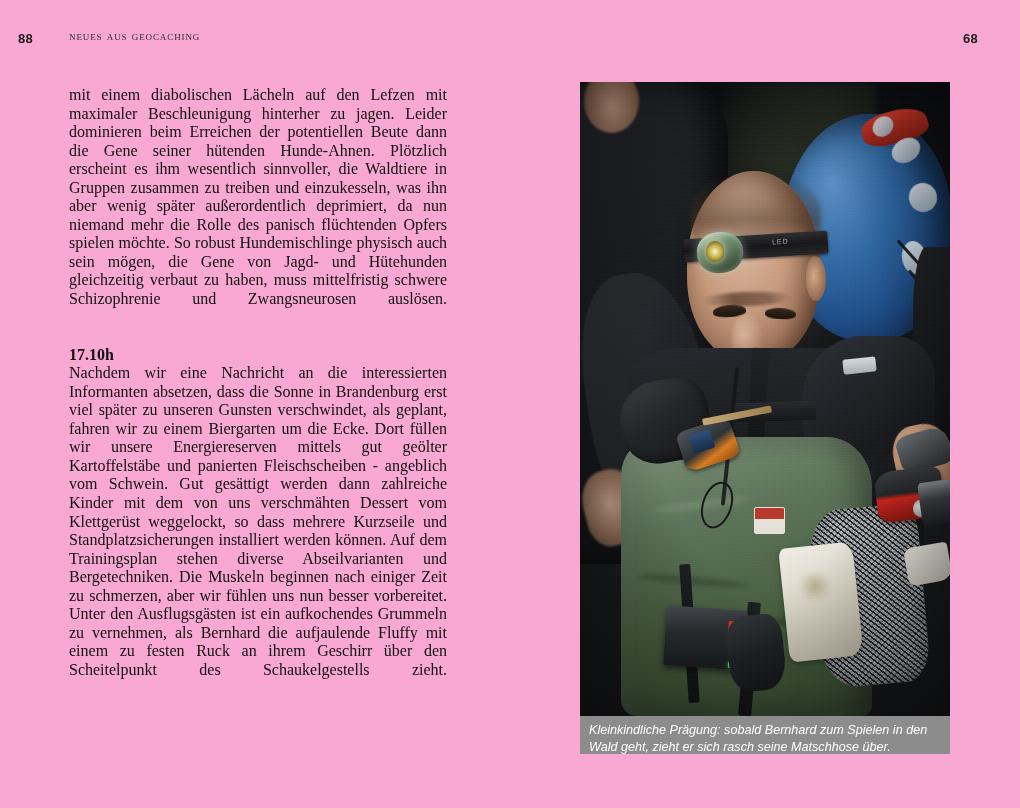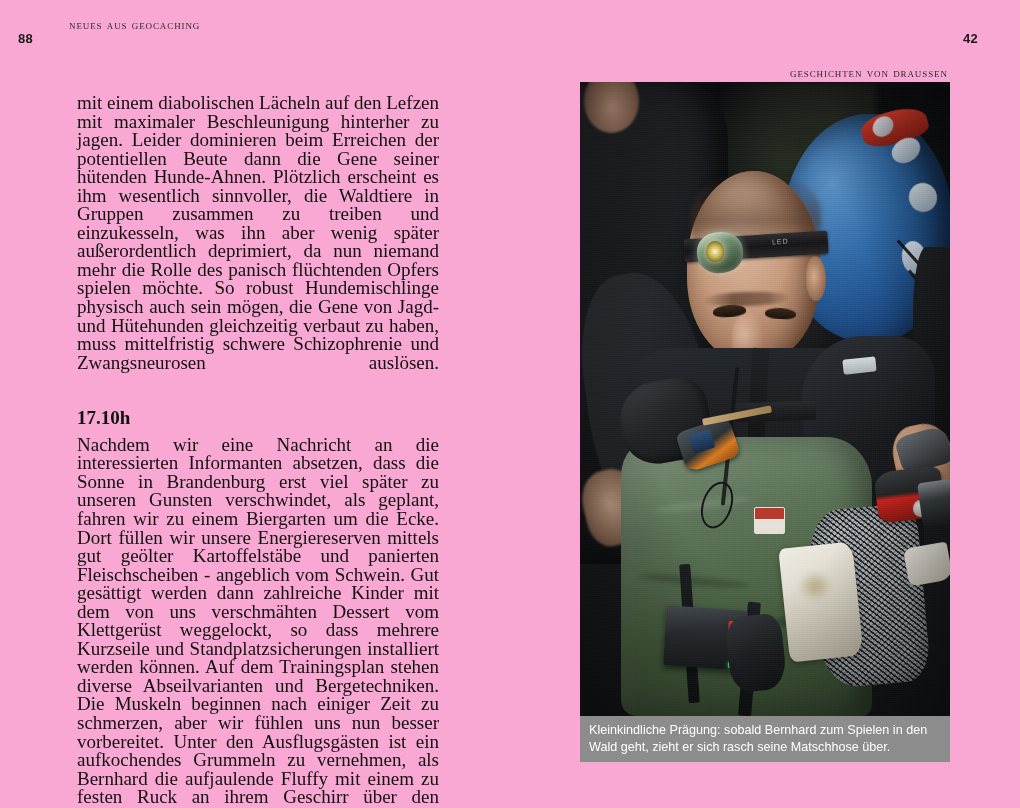--- a/index.html
+++ b/index.html
@@ -24,43 +24,43 @@
     font-weight: bold;
     font-size: 13px;
     color: #1a1a1a;
     letter-spacing: 0.2px;
   }
   .folio-left  { left: 18px; }
   .folio-right { left: 963px; }
 
   .runhead {
     position: absolute;
-    top: 17px;
+    top: 28px;
     font-family: "Liberation Serif", "DejaVu Serif", serif;
     font-size: 13.5px;
     color: #2b2b2b;
     font-variant: small-caps;
     text-transform: lowercase;
     letter-spacing: 0.9px;
     white-space: nowrap;
   }
   .runhead::first-letter { font-size: 13.5px; }
   .runhead-left  { left: 69px; }
   .runhead-right { left: 790px; margin-top: 48px; }
 
   
   .column {
     position: absolute;
     left: 69px;
     top: 86px;
     width: 378px;
   }
   .column p {
-    margin: 8px;
-    font-size: 19px;
+    margin: 0;
+    font-size: 16px;
     line-height: 18.55px;
     color: #111111;
     text-align: justify;
     text-justify: inter-word;
     hyphens: none;
   }
   .column p.body { text-align: justify; }
   .column p.body::after {
     content: "";
     display: inline-block;
@@ -478,43 +478,44 @@
     background: radial-gradient(ellipse at 50% 45%, rgba(0,0,0,0) 45%, rgba(0,0,0,0.45) 100%);
     pointer-events: none;
   }
 
   
   .caption {
     position: absolute;
     left: 580px;
     top: 716px;
     width: 370px;
-    height: 46px;
+    height: 38px;
     background: #8c8c8c;
     box-sizing: border-box;
     padding: 6px 9px 0 9px;
+    font-style: italic;
   }
   .caption-text {
     font-family: "Liberation Sans", "DejaVu Sans", sans-serif;
     font-size: 12.6px;
     line-height: 16.5px;
     color: #ffffff;
     margin: 0;
   }
 </style>
 </head>
 <body>
 
 <div class="page">
 
   <div class="folio folio-left">88</div>
   <div class="runhead runhead-left">Neues aus Geocaching</div>
 
   <div class="runhead runhead-right">Geschichten von draussen</div>
-  <div class="folio folio-right">42</div>
+  <div class="folio folio-right">68</div>
 
   <div class="column">
     <p class="body">mit einem diabolischen Lächeln auf den Lefzen mit maximaler Beschleunigung hinterher zu jagen. Leider dominieren beim Erreichen der potentiellen Beute dann die Gene seiner hütenden Hunde-Ahnen. Plötzlich erscheint es ihm wesentlich sinnvoller, die Waldtiere in Gruppen zusammen zu treiben und einzukesseln, was ihn aber wenig später außerordentlich deprimiert, da nun niemand mehr die Rolle des panisch flüchtenden Opfers spielen möchte. So robust Hundemischlinge physisch auch sein mögen, die Gene von Jagd- und Hütehunden gleichzeitig verbaut zu haben, muss mittelfristig schwere Schizophrenie und Zwangsneurosen auslösen.</p>
     <p class="timestamp">17.10h</p>
     <p class="body">Nachdem wir eine Nachricht an die interessierten Informanten absetzen, dass die Sonne in Brandenburg erst viel später zu unseren Gunsten verschwindet, als geplant, fahren wir zu einem Biergarten um die Ecke. Dort füllen wir unsere Energiereserven mittels gut geölter Kartoffelstäbe und panierten Fleischscheiben - angeblich vom Schwein. Gut gesättigt werden dann zahlreiche Kinder mit dem von uns verschmähten Dessert vom Klettgerüst weggelockt, so dass mehrere Kurzseile und Standplatzsicherungen installiert werden können. Auf dem Trainingsplan stehen diverse Abseilvarianten und Bergetechniken. Die Muskeln beginnen nach einiger Zeit zu schmerzen, aber wir fühlen uns nun besser vorbereitet. Unter den Ausflugsgästen ist ein aufkochendes Grummeln zu vernehmen, als Bernhard die aufjaulende Fluffy mit einem zu festen Ruck an ihrem Geschirr über den Scheitelpunkt des Schaukelgestells zieht.</p>
   </div>
 
   <div class="photo-wrap">
     <div class="photo">
       <div class="bg-veg"></div>

